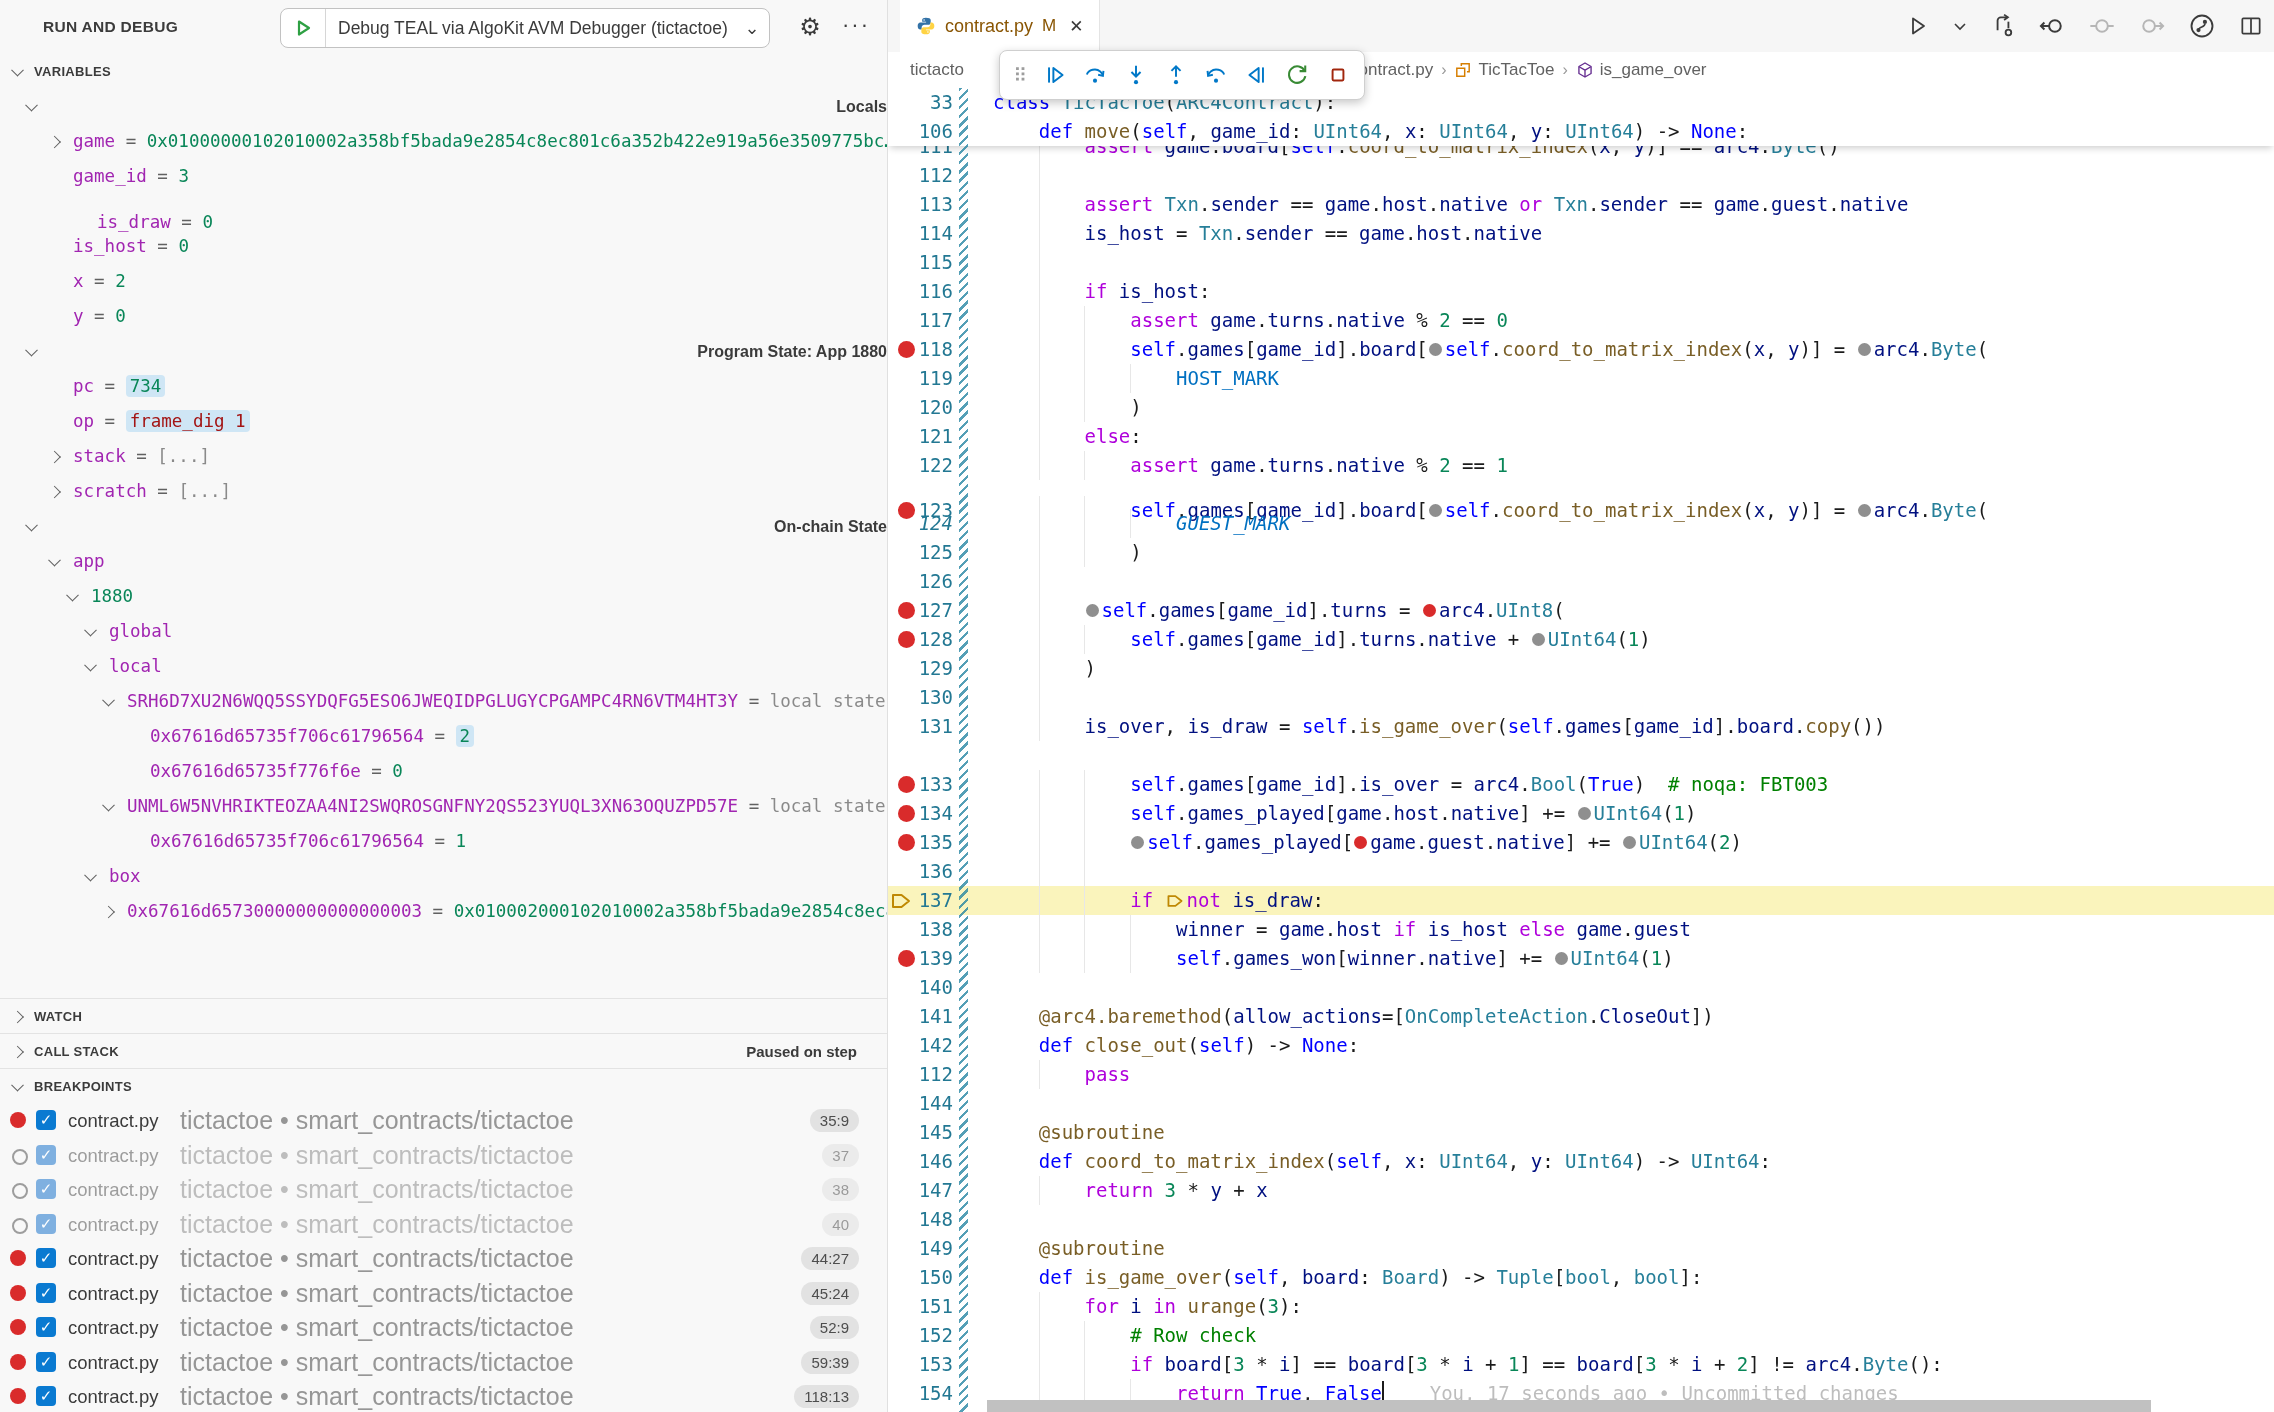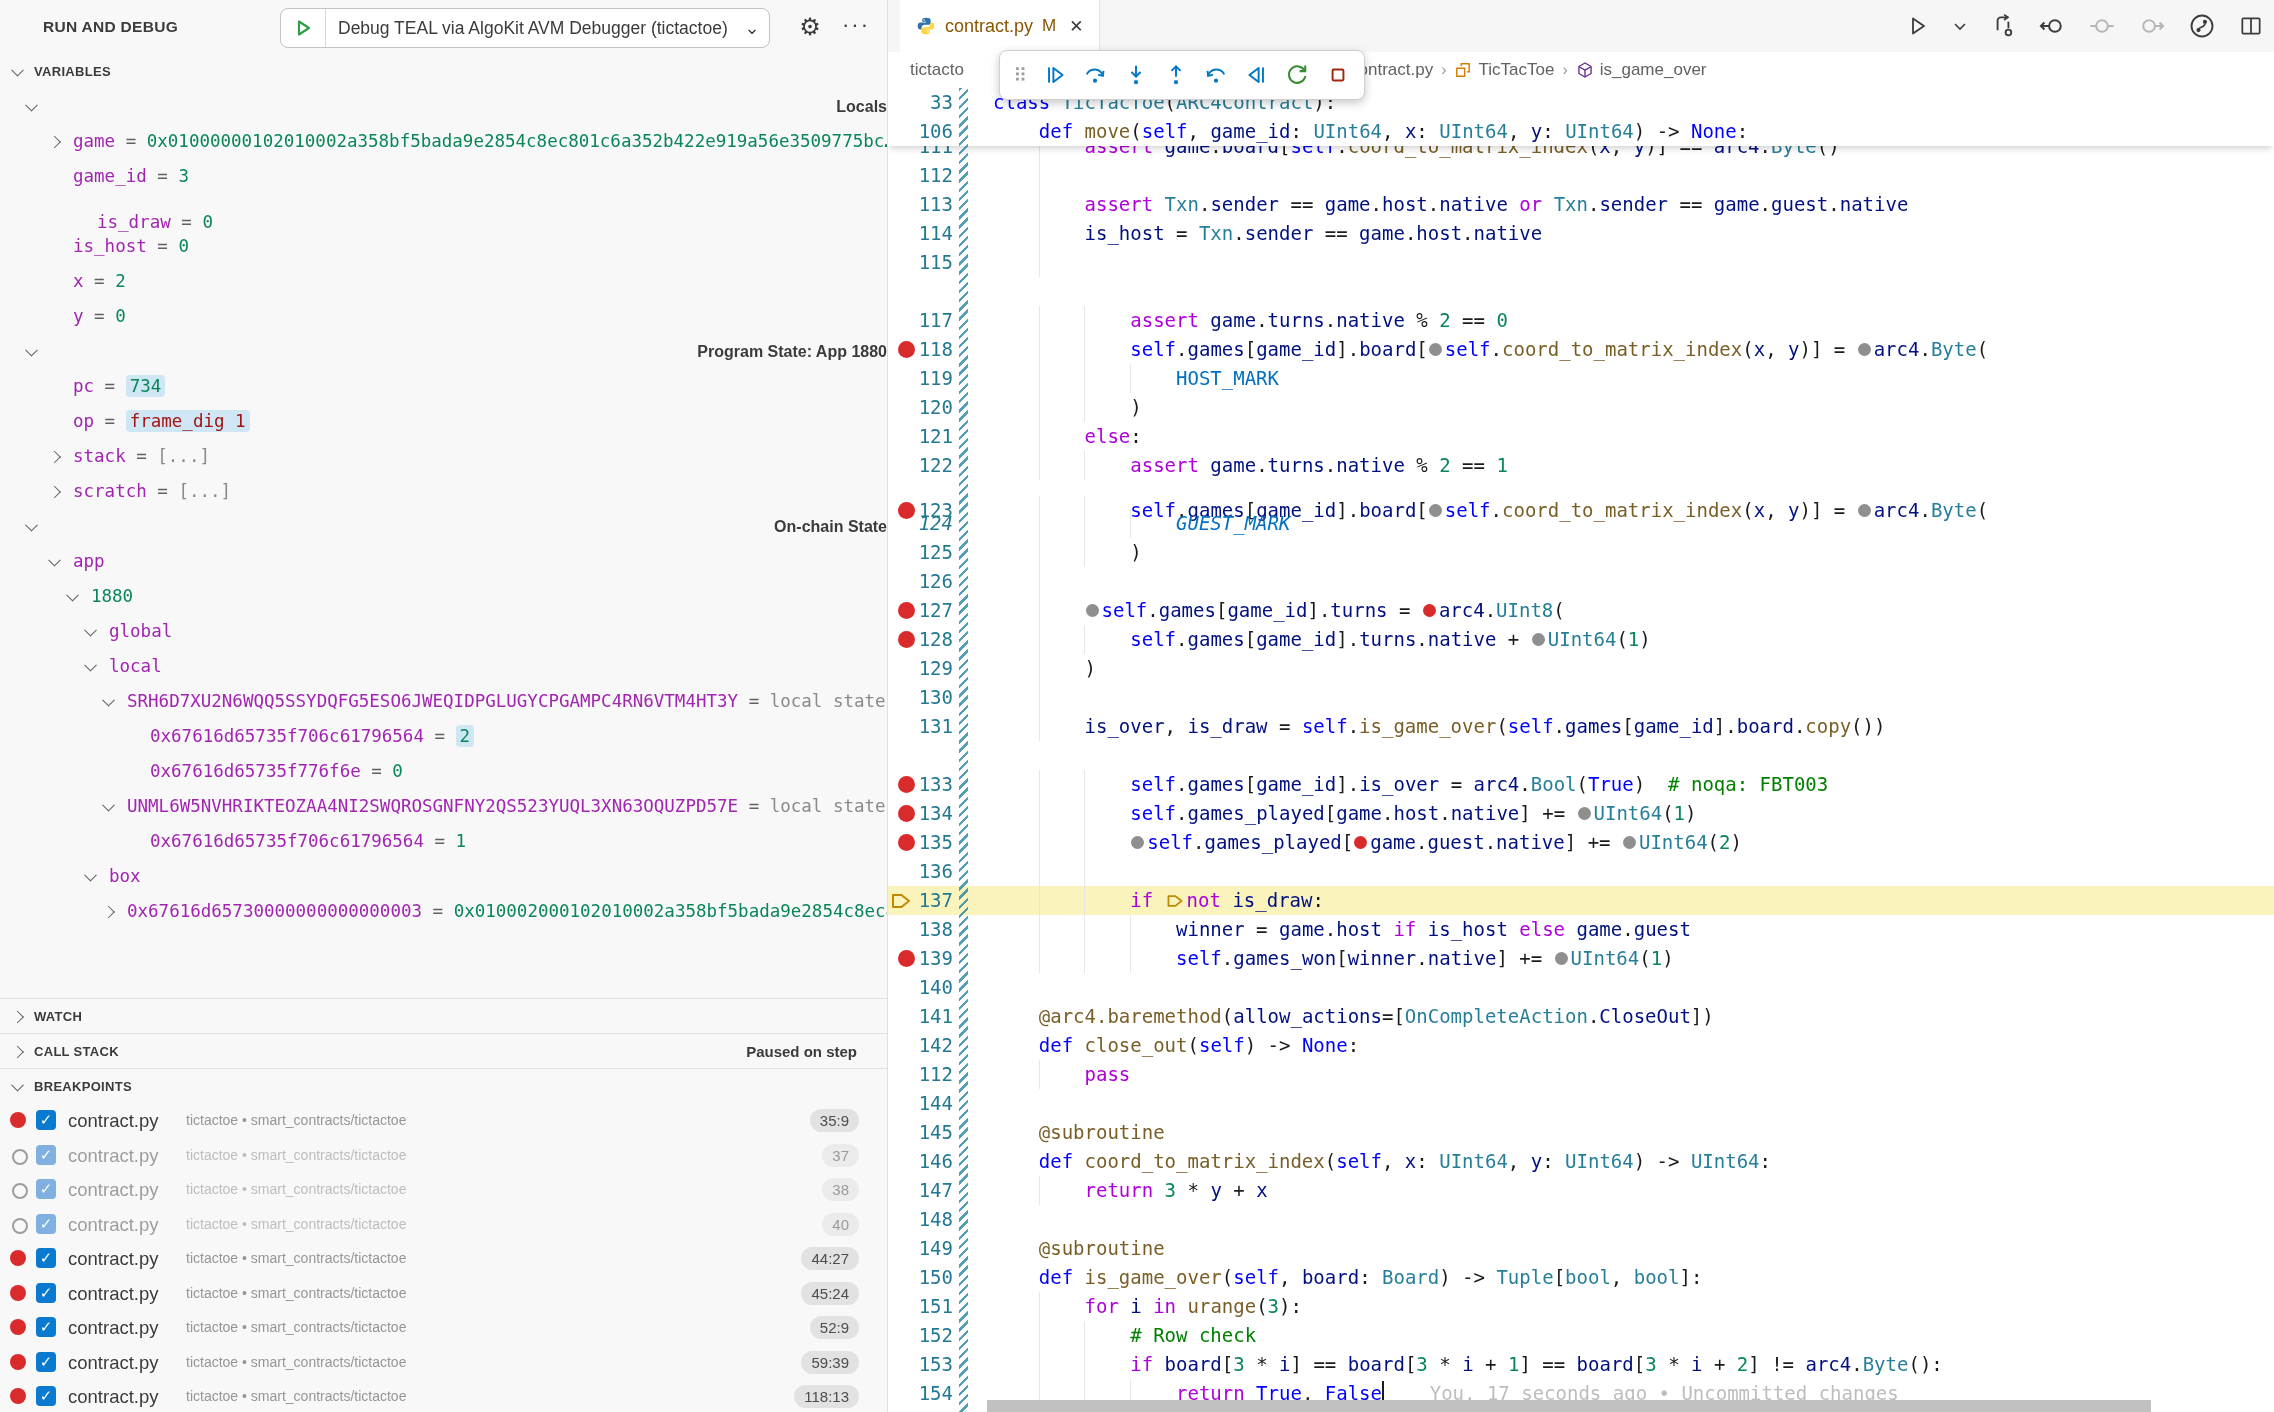--- a/index.html
+++ b/index.html
@@ -31,21 +31,21 @@
   .vval.gy{color:#8a8a8a;}
   .vval.r{color:#a31515;}
   .vval.hl{background:#cfe6f5;border-radius:4px;padding:1px 4px;}
   
   .bprow{position:absolute;left:0;right:0;height:35px;}
   .bprow .bdot{position:absolute;left:10px;top:9px;width:16px;height:16px;border-radius:50%;background:#d92b2b;}
   .bprow.off .bdot{background:transparent;border:2px solid #9d9d9d;width:12px;height:12px;left:12px;top:11px;}
   .cb{position:absolute;left:36px;top:7px;width:20px;height:20px;border-radius:4px;background:#0a7ad1;color:#fff;font-size:15px;line-height:20px;text-align:center;}
   .bprow.off .cb{background:#7fb0e0;}
   .bpfile{position:absolute;left:68px;top:0;line-height:35px;font-size:18.5px;color:#3b3b3b;}
-  .bppath{position:absolute;left:186px;top:0;line-height:35px;font-size:14px;color:#969696;}
+  .bppath{position:absolute;left:180px;top:0;line-height:35px;font-size:25px;color:#969696;}
   .bprow.off .bpfile{color:#9d9d9d;}
   .bprow.off .bppath{color:#bdbdbd;}
   .badge{position:absolute;right:28px;top:6px;height:23px;line-height:23px;padding:0 10px;border-radius:12px;background:#e2e2e2;font-size:15px;color:#4d4d4d;}
   .bprow.off .badge{opacity:.55;}
   
   .editor{position:absolute;left:888px;top:0;width:1386px;height:1412px;background:#fff;}
   .tabbar{position:absolute;left:0;top:0;width:100%;height:52px;background:#f6f6f6;border-bottom:1px solid #ececec;}
   .tab{position:absolute;left:12px;top:0;height:52px;padding:0 16px;background:#ffffff;border-right:1px solid #e4e4e4;display:flex;align-items:center;gap:9px;}
   .tab-label{font-size:18px;color:#895503;}
   .tab-m{font-size:17px;color:#895503;}
@@ -388,20 +388,26 @@
               <span class="lnum">114</span>
             </span>
             <span class="codetext"><span class="ig" style="left: 45.6px;"></span><span class="tk-df">        </span><span class="tk-vr">is_host</span><span class="tk-df"> = </span><span class="tk-ty">Txn</span><span class="tk-df">.</span><span class="tk-vr">sender</span><span class="tk-df"> == </span><span class="tk-vr">game</span><span class="tk-df">.</span><span class="tk-vr">host</span><span class="tk-df">.</span><span class="tk-vr">native</span></span>
           </div>
           <div class="cl" style="top: 160px;">
             <span class="gut">
               <span class="lnum">115</span>
             </span>
             <span class="codetext"><span class="ig" style="left: 45.6px;"></span></span>
           </div>
+          <div class="cl" style="top: 189px;">
+            <span class="gut">
+              <span class="lnum">116</span>
+            </span>
+            <span class="codetext"><span class="ig" style="left: 45.6px;"></span><span class="tk-df">        </span><span class="tk-kw">if </span><span class="tk-vr">is_host</span><span class="tk-df">:</span></span>
+          </div>
           <div class="cl" style="top: 218px;">
             <span class="gut">
               <span class="lnum">117</span>
             </span>
             <span class="codetext"><span class="ig" style="left: 45.6px;"></span><span class="ig" style="left: 91.2px;"></span><span class="tk-df">            </span><span class="tk-kw">assert </span><span class="tk-vr">game</span><span class="tk-df">.</span><span class="tk-vr">turns</span><span class="tk-df">.</span><span class="tk-vr">native</span><span class="tk-df"> % </span><span class="tk-nm">2</span><span class="tk-df"> == </span><span class="tk-nm">0</span></span>
           </div>
           <div class="cl" style="top: 247px;">
             <span class="gut">
               <span class="gdot"></span>
               <span class="lnum">118</span>

